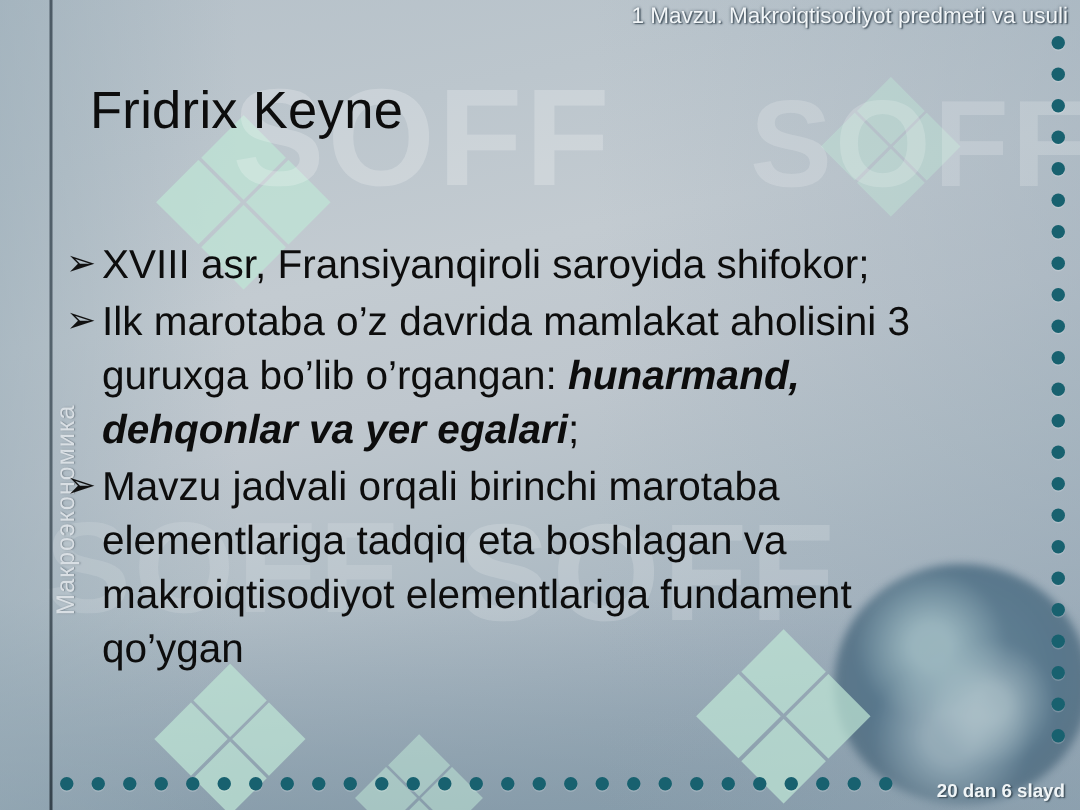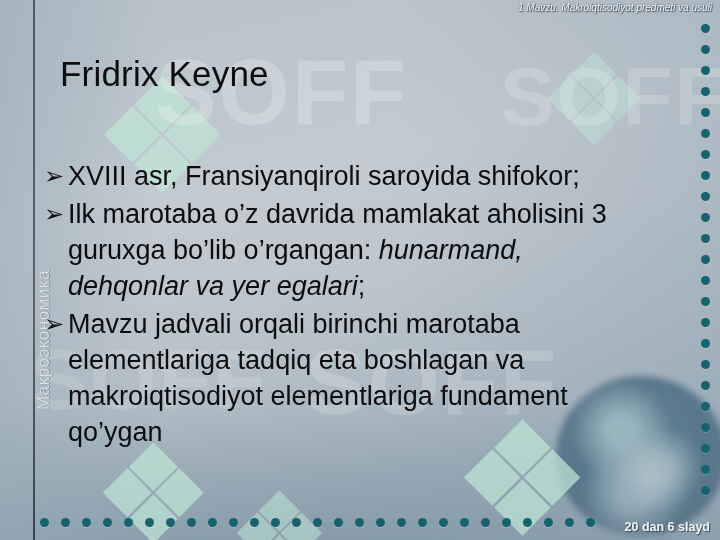--- a/index.html
+++ b/index.html
@@ -97,25 +97,24 @@
     transform-origin: center center;
     text-shadow: 0 1px 1px rgba(60,72,82,.5);
     white-space: nowrap;
   }
 
   
   .header-text {
     position: absolute;
     right: 8px;
     top: 2px;
-    font-size: 10px;
+    font-size: 15px;
     color: #f2f6f8;
     text-shadow: 1px 1px 1px rgba(55,70,82,.85), 0 0 2px rgba(40,55,68,.7);
     white-space: nowrap;
-    font-style: italic;
   }
 
   
   .footer-text {
     position: absolute;
     right: 10px;
     bottom: 6px;
     font-size: 12.5px;
     font-weight: bold;
     color: #f0f5f7;
@@ -164,21 +163,21 @@
     line-height: 36px;
     color: #111;
   }
   .bullet-text {
     flex: 1 1 auto;
     font-size: 27px;
     line-height: 36px;
     color: #0d0d0d;
   }
   .bi {
-    font-weight: normal;
+    font-weight: bold;
     font-style: italic;
   }
 </style>
 </head>
 <body>
 
 <div class="slide">
 
   <div class="bg-bands"></div>
   <div class="globe"></div>

